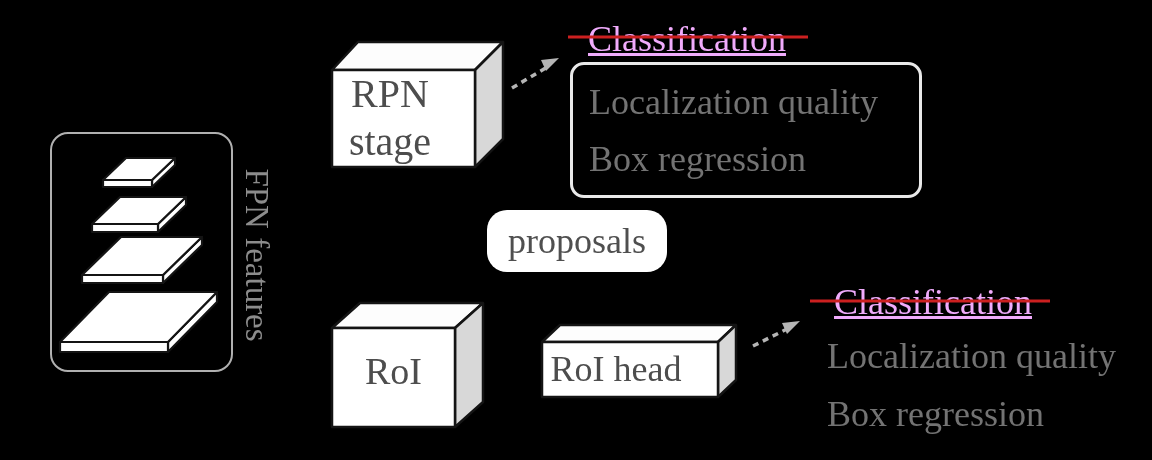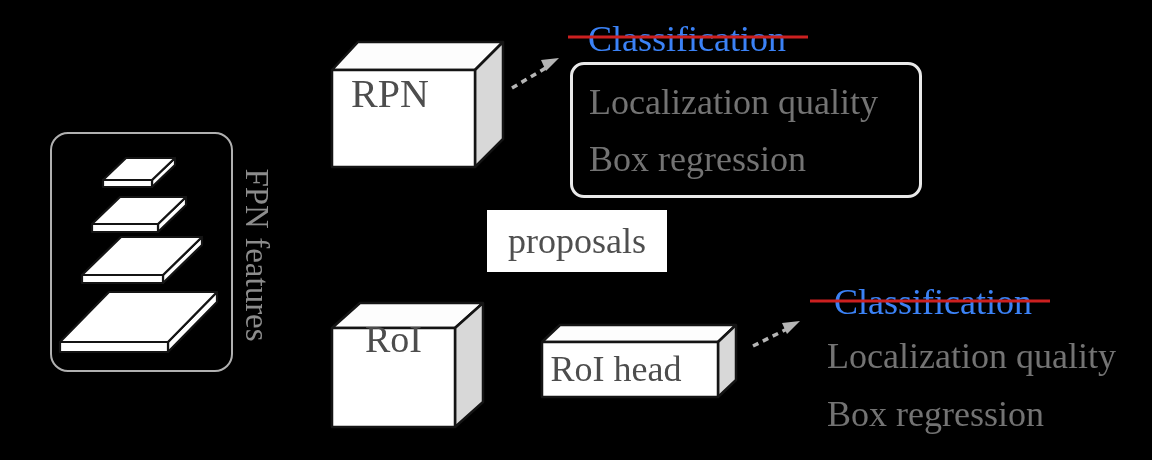--- a/index.html
+++ b/index.html
@@ -6,21 +6,21 @@
   .stage{
     position:relative;width:1152px;height:460px;background:#000;overflow:hidden;
     font-family:"Liberation Serif","DejaVu Serif",serif;
   }
   .abs{position:absolute;}
   svg{display:block;}
   .layer{position:absolute;left:0;top:0;}
 
   
   .t-dark{color:#4d4d4d;}
-  .t-muted{color:#3b82f6;}
+  .t-muted{color:#f0abfc;text-decoration:underline;}
   .t-blue{color:#737373;}
   .center{text-align:center;}
   .nowrap{white-space:nowrap;}
 
   .backbone-label{left:44px;top:84px;width:196px;font-size:40px;line-height:44px;}
   .fpn-label{
     left:147px;top:235px;width:220px;height:40px;
     font-size:33px;line-height:40px;color:#8c8c8c;
     transform:rotate(90deg);transform-origin:center;
   }
@@ -31,23 +31,23 @@
   .rpn-label{left:332px;top:70px;width:116px;font-size:40px;line-height:48px;}
   .classification-top{left:567px;top:19px;width:240px;font-size:36px;line-height:40px;}
   .outputs-box{
     left:570px;top:62px;width:330px;height:121px;
     border:3px solid #e9e9e9;border-radius:14px;
     padding:9px 0 0 16px;box-sizing:content-box;
   }
   .outputs-box .line{font-size:36px;line-height:57px;white-space:nowrap;}
   .proposals-box{
     left:487px;top:210px;width:180px;height:62px;background:#ffffff;
-    font-size:36px;line-height:62px;color:#4f4f4f;
+    font-size:36px;line-height:62px;color:#4f4f4f;border-radius:20px;
   }
-  .roialign-label{left:332px;top:316px;width:123px;font-size:38px;line-height:47px;}
+  .roialign-label{left:332px;top:348px;width:123px;font-size:38px;line-height:47px;}
   .roihead-label{left:542px;top:342px;width:148px;height:55px;font-size:36px;line-height:55px;}
   .classification-bottom{left:813px;top:282px;width:240px;font-size:36px;line-height:40px;}
   .locq-bottom{left:827px;top:336px;font-size:36px;line-height:40px;}
   .boxreg-bottom{left:827px;top:394px;font-size:36px;line-height:40px;}
 </style>
 </head>
 <body>
 
 <div class="stage">
 
@@ -99,20 +99,21 @@
       <line x1="753" y1="346" x2="789" y2="328" stroke="#b5b5b5" stroke-width="3.5" stroke-dasharray="6 5"></line>
       <polygon fill="#b5b5b5" points="800,321 787,334 782,323"></polygon>
     </g>
   </svg>
 
   <div class="abs backbone-box"></div>
   <div class="abs fpn-label center">FPN features</div>
 
   <div class="abs rpn-label center t-dark">
     <div>RPN</div>
+    <div>stage</div>
   </div>
 
   <div class="abs classification-top center t-muted">Classification</div>
   <div class="abs outputs-box">
     <div class="line t-blue">Localization quality</div>
     <div class="line t-blue">Box regression</div>
   </div>
 
   <div class="abs proposals-box center">proposals</div>
 

